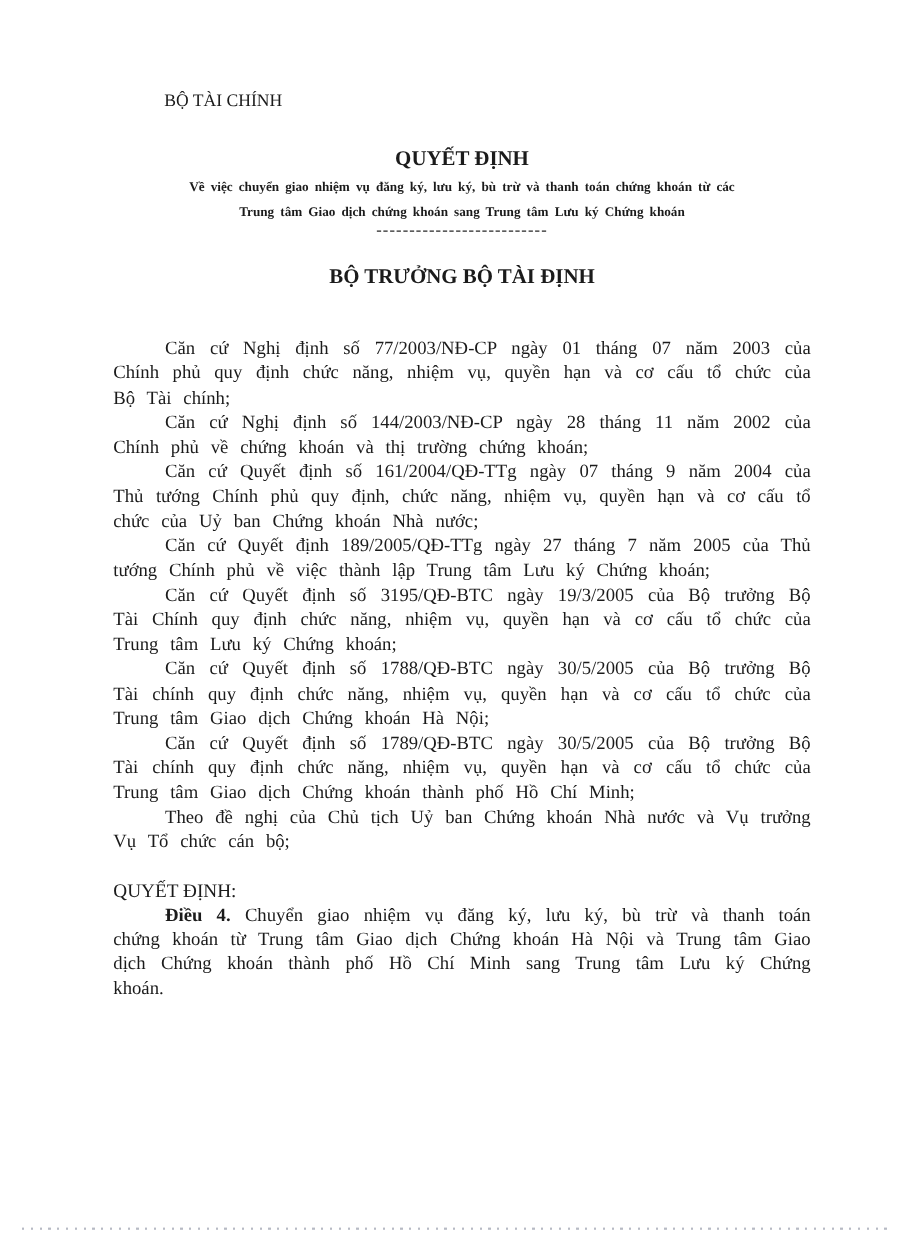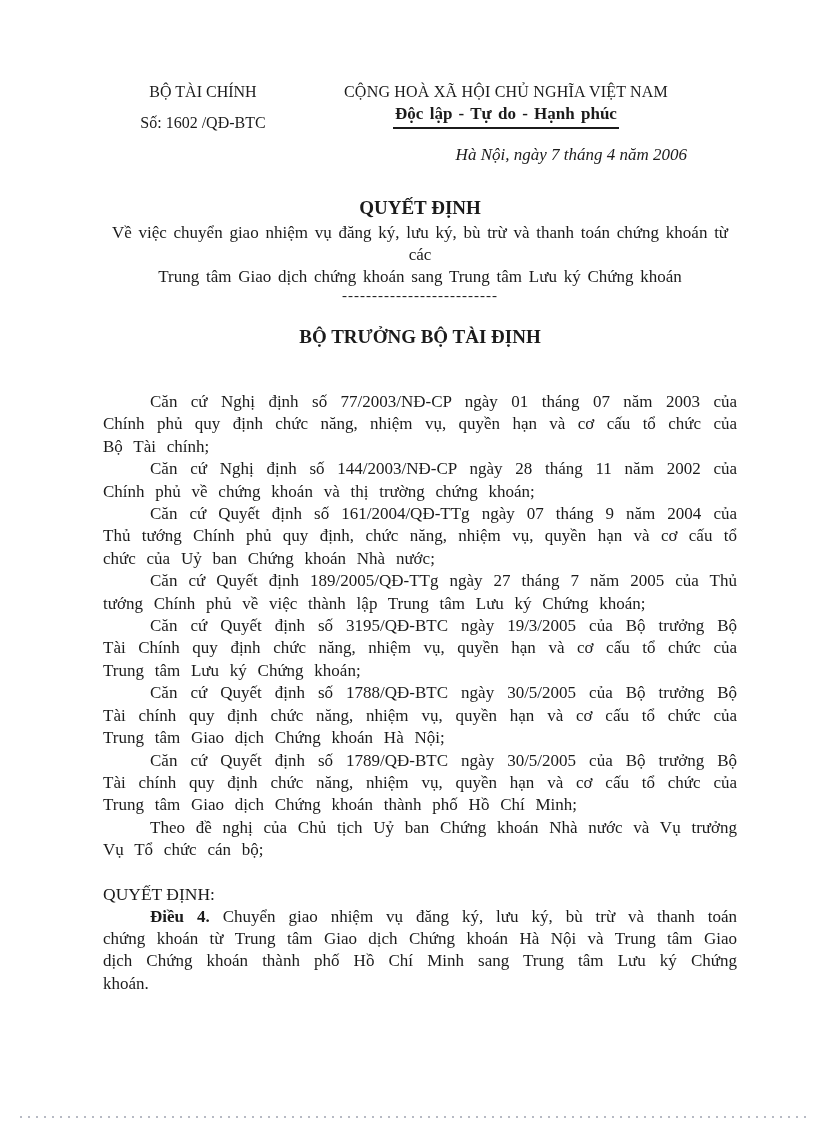--- a/index.html
+++ b/index.html
@@ -42,21 +42,21 @@
     text-align: right;
     font-style: italic;
     font-size: 17px;
     line-height: 21px;
     white-space: nowrap;
   }
 
   
   .title-sec { margin-top: 30px; text-align: center; }
   .doc-heading { font-size: 19px; font-weight: bold; line-height: 25px; margin: 0; }
-  .subtitle { font-weight: normal; font-size: 17px; line-height: 22px; margin-top: 2px; word-spacing: 2.5px; }
+  .subtitle { font-weight: bold; font-size: 12px; line-height: 22px; margin-top: 2px; word-spacing: 2.5px; }
   .separator { line-height: 14px; font-size: 15px; letter-spacing: 1px; }
   .issuer { font-size: 19px; font-weight: bold; line-height: 25px; margin-top: 22px; }
 
   
   .preamble { margin-top: 42px; }
   p.body-par {
     margin: 0;
     font-size: 17px;
     line-height: 22.4px;
     text-align: justify;
@@ -82,28 +82,20 @@
     height: 2px;
     background: repeating-linear-gradient(to right, #b7bac4 0 2px, transparent 2px 8px);
   }
 </style>
 </head>
 <body>
 
 <div class="header">
   <div class="h-left">
     <div>BỘ TÀI CHÍNH</div>
-    <div class="number">Số: 1602 /QĐ-BTC</div>
-  </div>
-  <div class="h-right">
-    <div class="country">CỘNG HOÀ XÃ HỘI CHỦ NGHĨA VIỆT NAM</div>
-    <div class="motto-wrap">
-      <span class="motto">Độc lập - Tự do - Hạnh phúc</span>
-    </div>
-    <div class="dateline">Hà Nội, ngày 7 tháng 4 năm 2006</div>
   </div>
 </div>
 
 <div class="title-sec">
   <div class="doc-heading">QUYẾT ĐỊNH</div>
   <div class="subtitle">
     <div>Về việc chuyển giao nhiệm vụ đăng ký, lưu ký, bù trừ và thanh toán chứng khoán từ các</div>
     <div>Trung tâm Giao dịch chứng khoán sang Trung tâm Lưu ký Chứng khoán</div>
   </div>
   <div class="separator">--------------------------</div>

